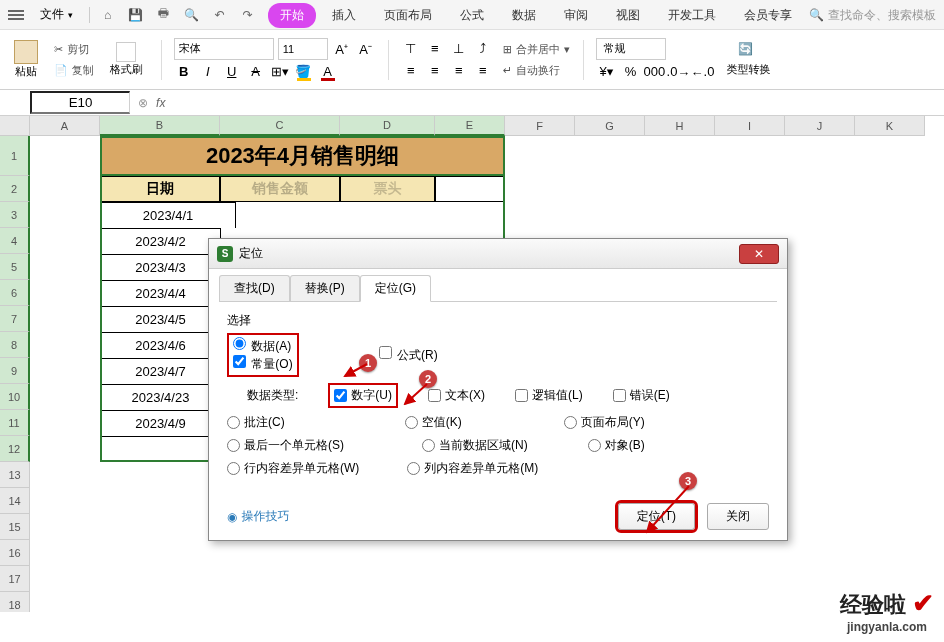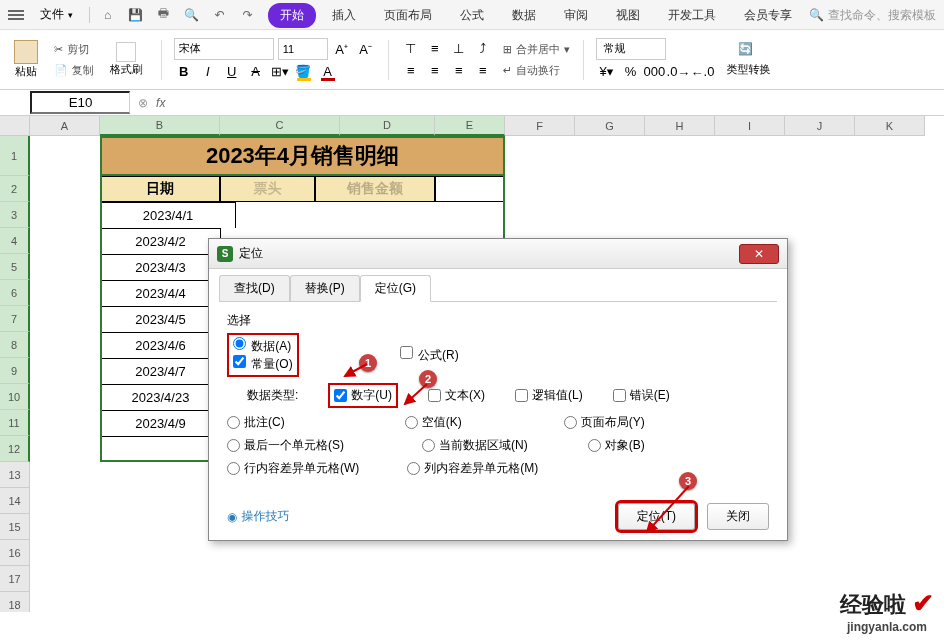--- a/index.html
+++ b/index.html
@@ -8,21 +8,21 @@
     
     .top-bar { display: flex; align-items: center; height: 30px; background: #f5f5f5; padding: 0 8px; gap: 8px; border-bottom: 1px solid #e0e0e0; }
     .menu-icon { width: 16px; display: flex; flex-direction: column; gap: 2px; cursor: pointer; }
     .menu-icon span { height: 2px; background: #666; }
     .file-btn { padding: 2px 8px; cursor: pointer; display: flex; align-items: center; gap: 4px; }
     .top-bar .icon-btn { width: 20px; height: 20px; display: flex; align-items: center; justify-content: center; cursor: pointer; color: #666; }
     
     
     .ribbon-tabs { display: flex; align-items: center; height: 30px; background: #f5f5f5; padding: 0 8px; gap: 4px; }
     .ribbon-tabs .tab { padding: 4px 12px; cursor: pointer; color: #333; }
-    .ribbon-tabs .tab.active { background: #6d28d9; color: #fff; border-radius: 12px; }
+    .ribbon-tabs .tab.active { background: #d946ef; color: #fff; border-radius: 12px; }
     .search-box { margin-left: auto; color: #999; display: flex; align-items: center; gap: 4px; }
     
     
     .ribbon-content { display: flex; align-items: center; height: 60px; background: #fff; padding: 4px 8px; border-bottom: 1px solid #d0d0d0; gap: 8px; }
     .ribbon-group { display: flex; flex-direction: column; gap: 2px; }
     .ribbon-group-h { display: flex; align-items: center; gap: 4px; }
     .paste-btn { display: flex; flex-direction: column; align-items: center; cursor: pointer; padding: 2px 6px; }
     .paste-icon { width: 24px; height: 24px; background: #f0e0c0; border: 1px solid #c0a060; }
     .small-btn { display: flex; align-items: center; gap: 4px; cursor: pointer; padding: 2px; color: #555; font-size: 11px; }
     .font-select { border: 1px solid #ccc; padding: 2px 4px; height: 22px; width: 100px; font-size: 11px; }
@@ -247,22 +247,22 @@
     <div class="row-h">14</div>
     <div class="row-h">15</div>
     <div class="row-h">16</div>
     <div class="row-h">17</div>
     <div class="row-h">18</div>
   </div>
   <div class="cells">
     <div class="title-cell">2023年4月销售明细</div>
     <div class="header-row">
       <div class="header-cell" style="width:120px">日期</div>
+      <div class="header-cell" style="width:120px;color:rgba(0,0,0,0.25)">销售金额</div>
       <div class="header-cell" style="width:95px;color:rgba(0,0,0,0.2)">票头</div>
-      <div class="header-cell" style="width:120px;color:rgba(0,0,0,0.25)">销售金额</div>
       <div class="header-cell" style="width:70px;background:#fff"></div>
     </div>
     <div class="data-area">
       <div class="data-row">
           <div class="data-cell" style="width:135px">2023/4/1</div>
         </div>
       <div class="data-row">
           <div class="data-cell" style="width:120px">2023/4/2</div>
         </div>
       <div class="data-row">
@@ -306,21 +306,21 @@
   </div>
   <div class="dialog-body" style="position:relative">
     <div class="section-label">选择</div>
 
     <div class="radio-row">
       <span class="redbox" style="position:relative">
         <label class="item"><input type="radio" checked="" style=""> <span>数据(A)</span></label>
         <br>
         <label class="item" style=""><input type="checkbox" checked="" style=""> <span>常量(O)</span></label>
       </span>
-      <span style="margin-left:100px">
+      <span style="margin-left:79px">
         <label class="item"><input type="checkbox" style=""> <span>公式(R)</span></label>
       </span>
     </div>
 
     <div class="row-layout" style="margin-left:20px">
       <span>数据类型:</span>
       <span class="redbox">
           <label class="item">
             <input type="checkbox" checked="" style=""> 
             <span>数字(U)</span>

